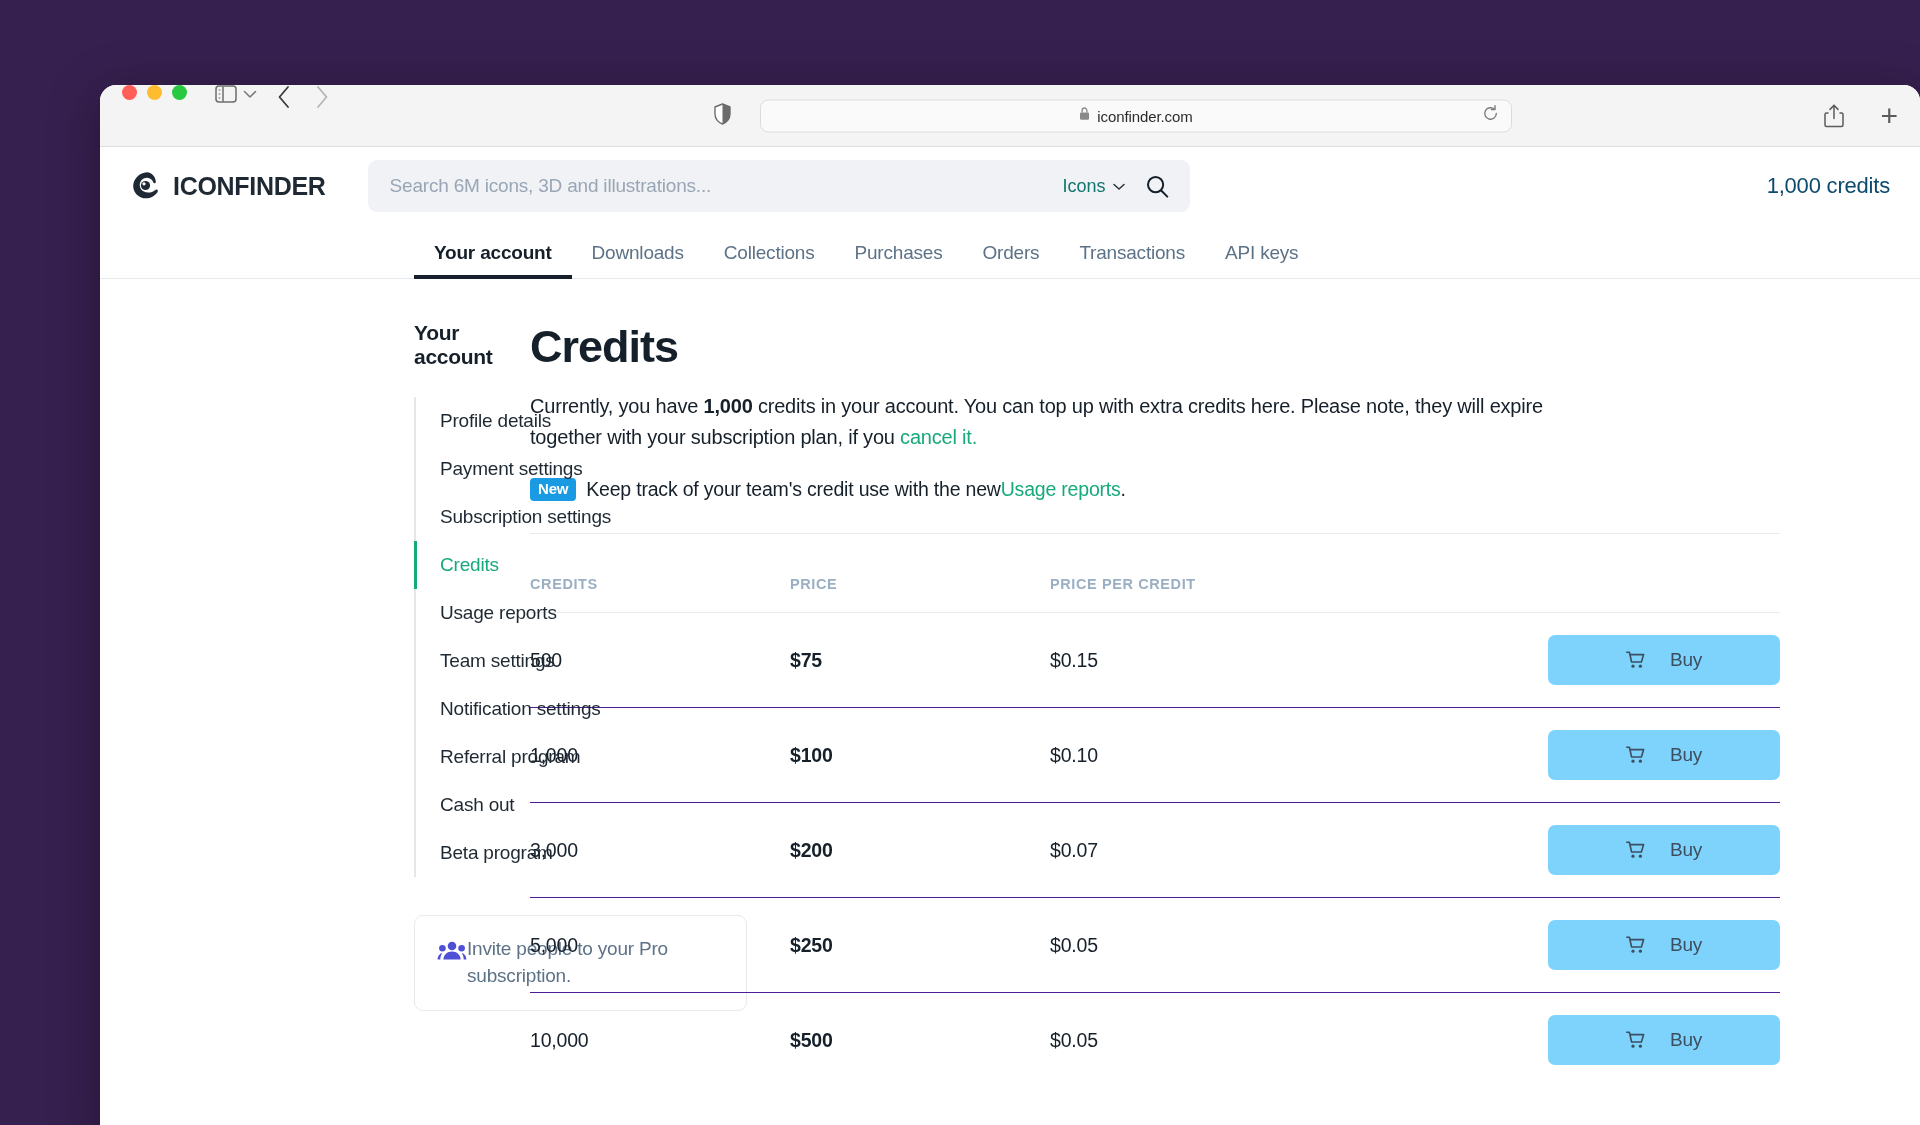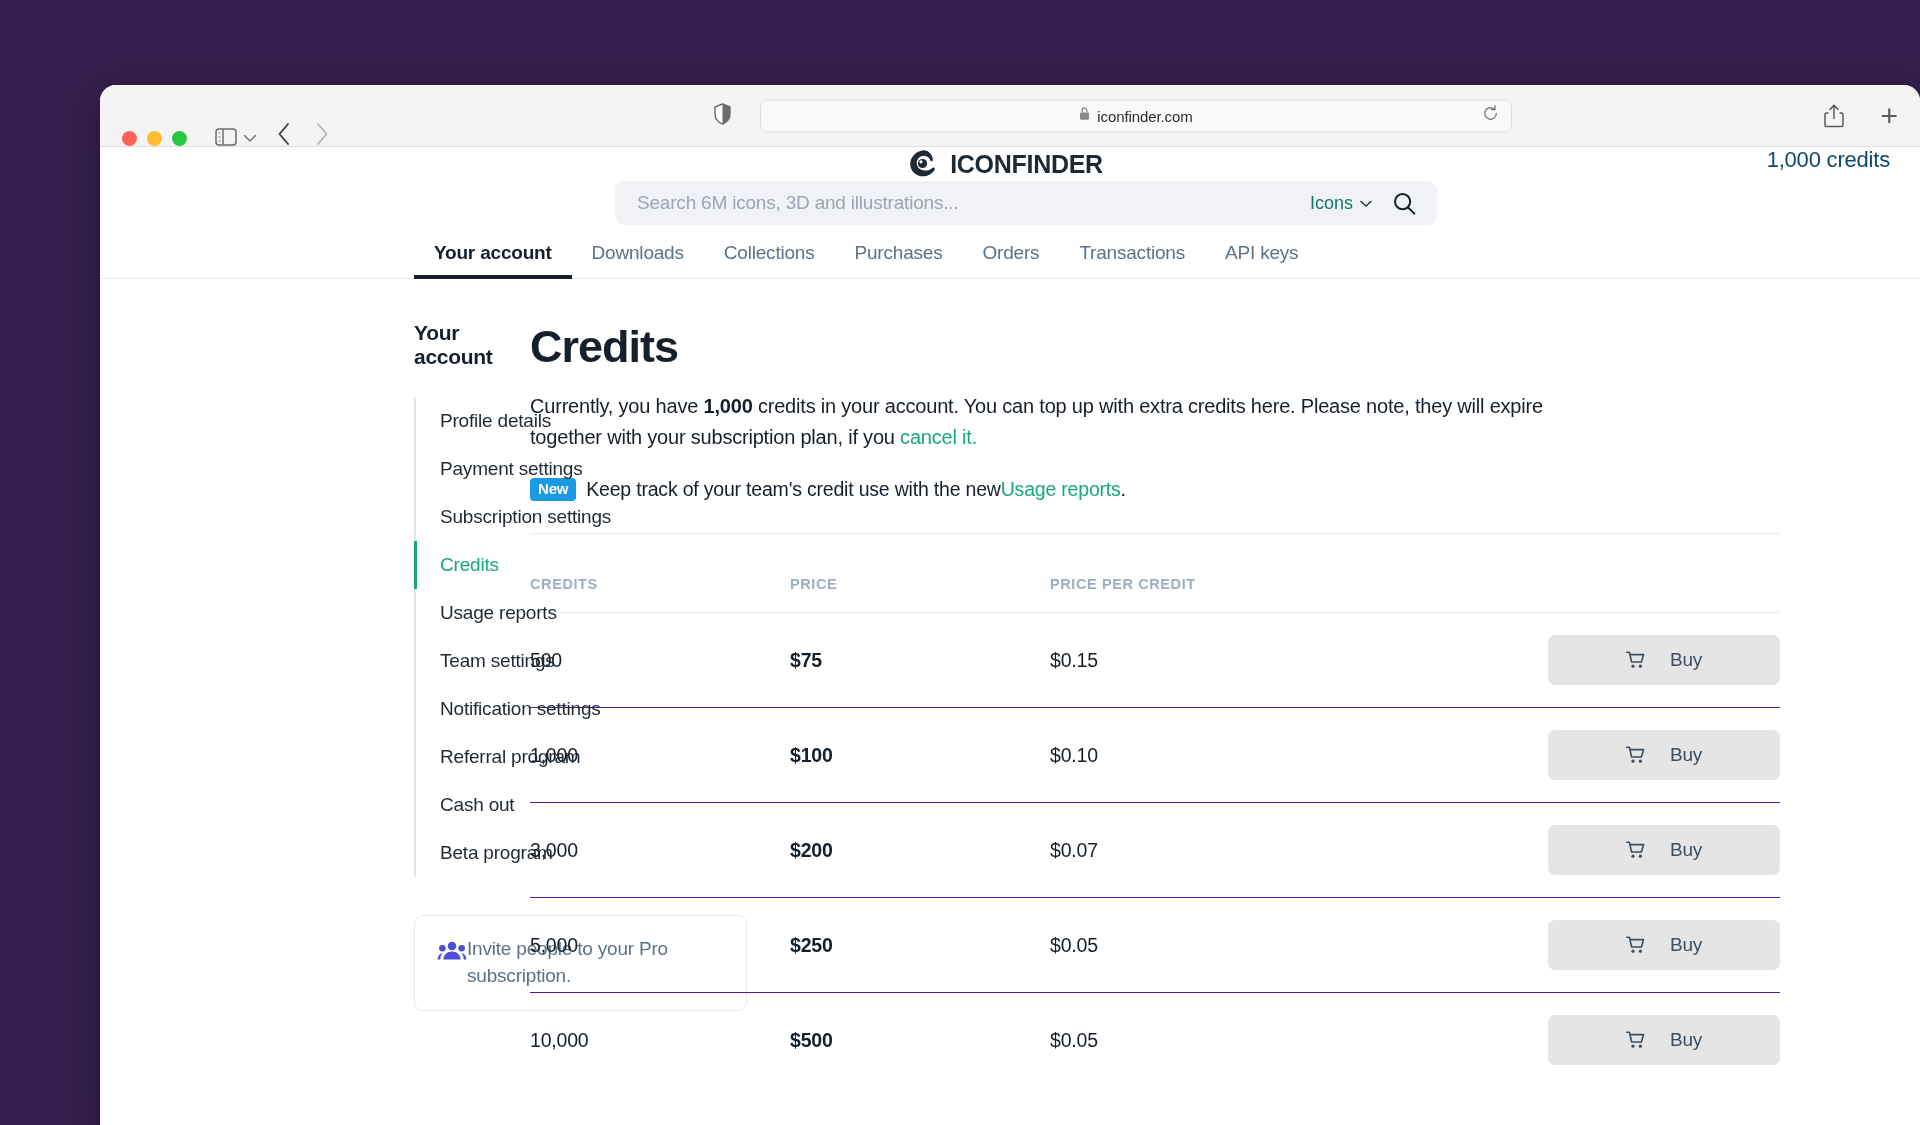--- a/index.html
+++ b/index.html
@@ -37,21 +37,21 @@
     overflow: hidden;
     box-shadow: 0 10px 50px rgba(0,0,0,0.35);
   }
 
   
   .browser-toolbar {
     height: 62px;
     background: #f5f4f4;
     border-bottom: 1px solid #dededd;
     display: flex;
-    align-items: flex-end;
+    align-items: flex-start;
     padding: 0 22px;
     position: relative;
   }
   .traffic-lights { display: flex; gap: 10px; align-items: center; margin-right: 28px; }
   .tl { width: 15px; height: 15px; border-radius: 50%; display:block; }
   .tl.red { background:#ff5f57; }
   .tl.yellow { background:#febc2e; }
   .tl.green { background:#28c840; }
 
   .tb-icon { color:#6c6c6c; display:flex; align-items:center; justify-content:center; }
@@ -83,21 +83,20 @@
   .plus-icon { font-size: 30px; font-weight: 300; color:#5b5b5b; line-height:1; }
 
   
   .site-header {
     height: 78px;
     background: #ffffff;
     display: flex;
     align-items: center;
     padding: 0 40px 0 30px;
     position: relative;
-    flex-direction: column;
   }
   .logo { display:flex; align-items:center; gap: 9px; }
   .logo-mark { width: 34px; height: 34px; display:block; }
   .logo-text {
     font-size: 25px;
     font-weight: 700;
     color: #1f2933;
     letter-spacing: -0.3px;
   }
 
@@ -284,21 +283,21 @@
   td.col-ppc { width: 260px; }
   td.col-action { text-align: right; }
 
   .buy-btn {
     display: inline-flex;
     align-items: center;
     justify-content: center;
     gap: 24px;
     width: 232px;
     height: 50px;
-    background: #e5e5e5;
+    background: #7dd3fc;
     border: none;
     border-radius: 7px;
     font-size: 19px;
     color: #3d4e60;
     font-family: "Liberation Sans", sans-serif;
     letter-spacing: -0.2px;
     cursor: pointer;
   }
   .cart-icon { display:flex; align-items:center; }
 </style>

